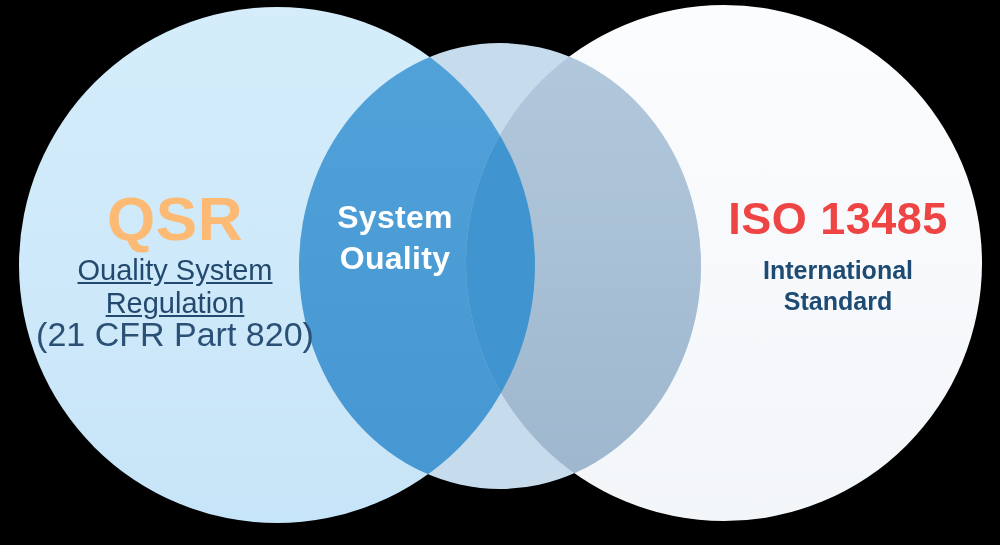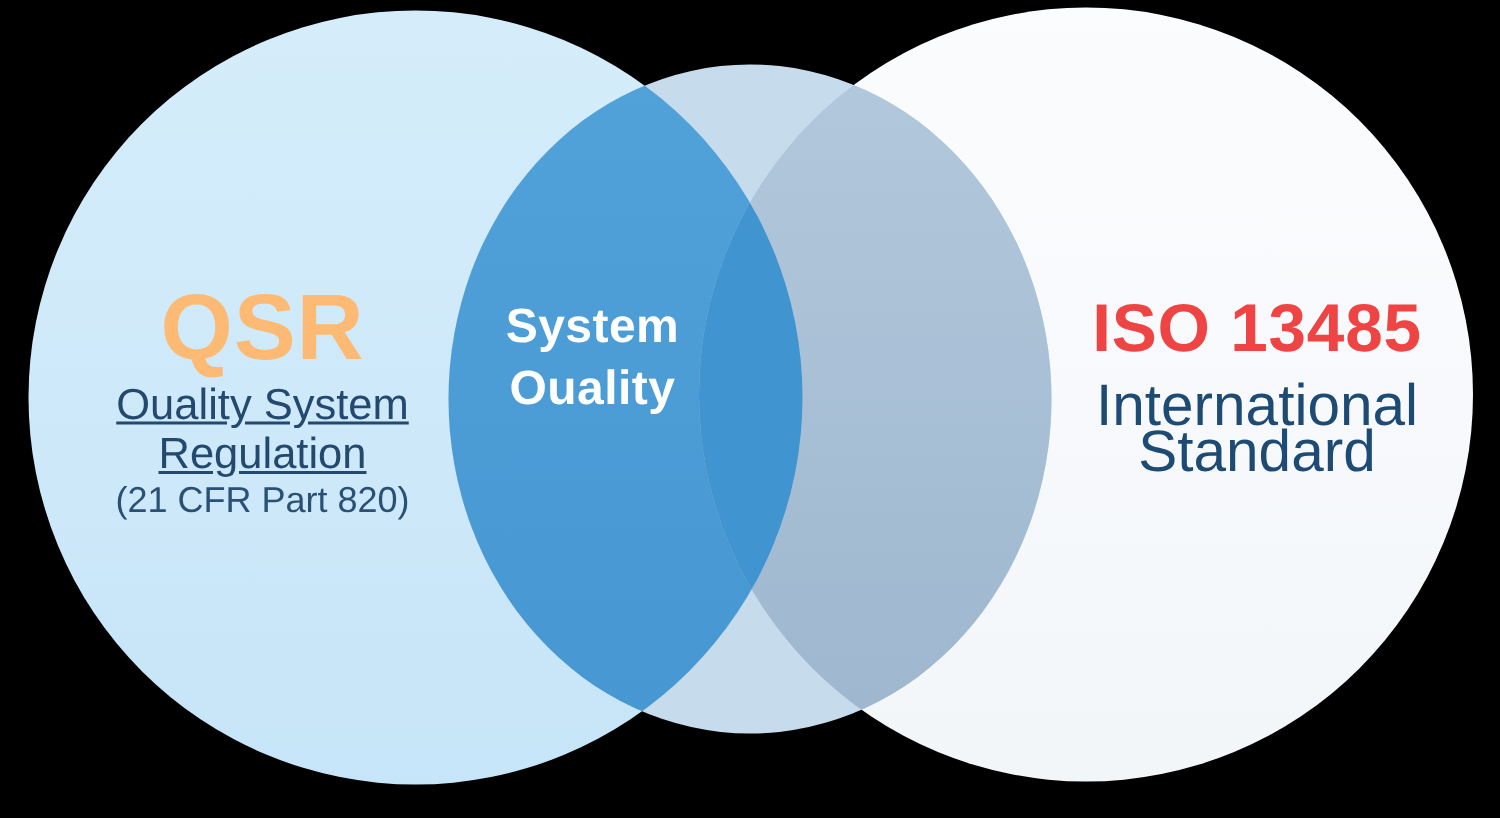--- a/index.html
+++ b/index.html
@@ -31,36 +31,36 @@
     color: #fdba74; letter-spacing: 0.5px;
   }
   .left-subtitle {
     left: 25px; top: 254px; width: 300px;
     font-size: 29px; line-height: 33px; font-weight: 400;
     color: #24496e;
     text-decoration: underline;
   }
   .left-note {
     left: 25px; top: 320px; width: 300px;
-    font-size: 24px; line-height: 28px; font-weight: 400;
+    font-size: 34px; line-height: 28px; font-weight: 400;
     color: #2b5076;
   }
   .center-label {
     left: 245px; top: 197px; width: 300px;
     font-size: 32px; line-height: 41px; font-weight: 700;
     color: #ffffff; letter-spacing: 0.3px;
   }
   .iso-title {
     left: 688px; top: 195px; width: 300px;
     font-size: 45px; line-height: 47px; font-weight: 700;
     color: #ef4444; letter-spacing: 0.5px;
   }
   .right-subtitle {
     left: 688px; top: 255px; width: 300px;
-    font-size: 39px; line-height: 31px; font-weight: 400;
+    font-size: 25px; line-height: 31px; font-weight: 700;
     color: #1d4b74;
   }
 </style>
 </head>
 <body>
 
 <div class="stage">
 
   <svg width="1000" height="545" viewBox="0 0 1000 545">
     <defs>

